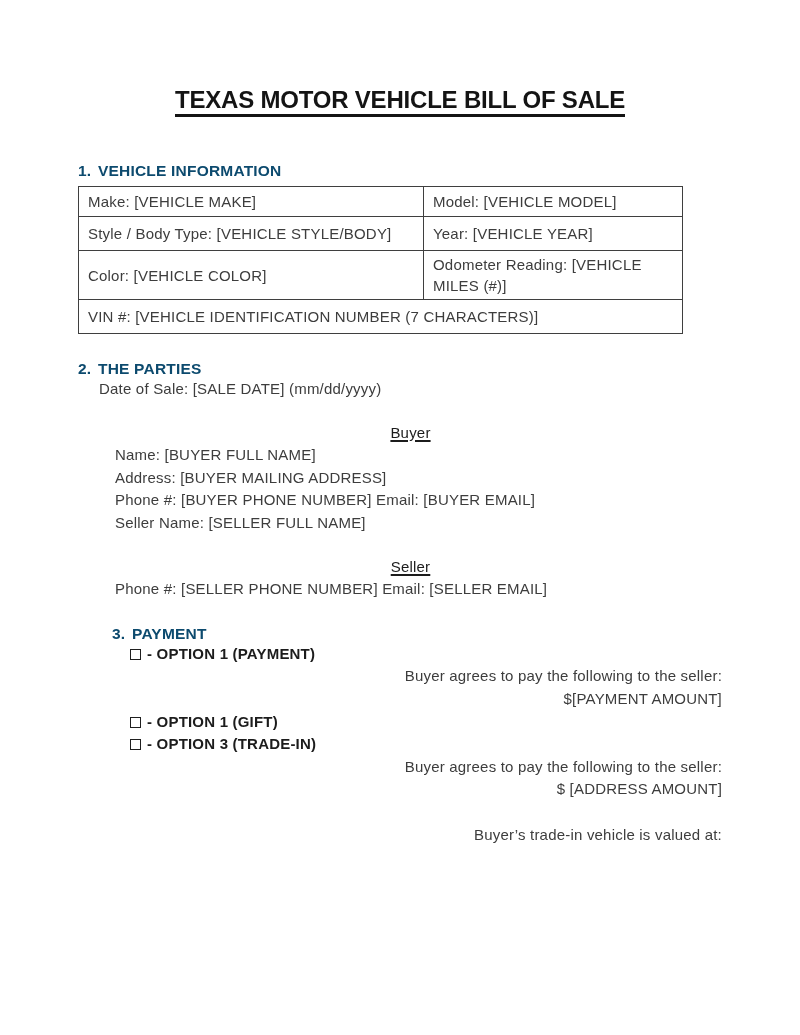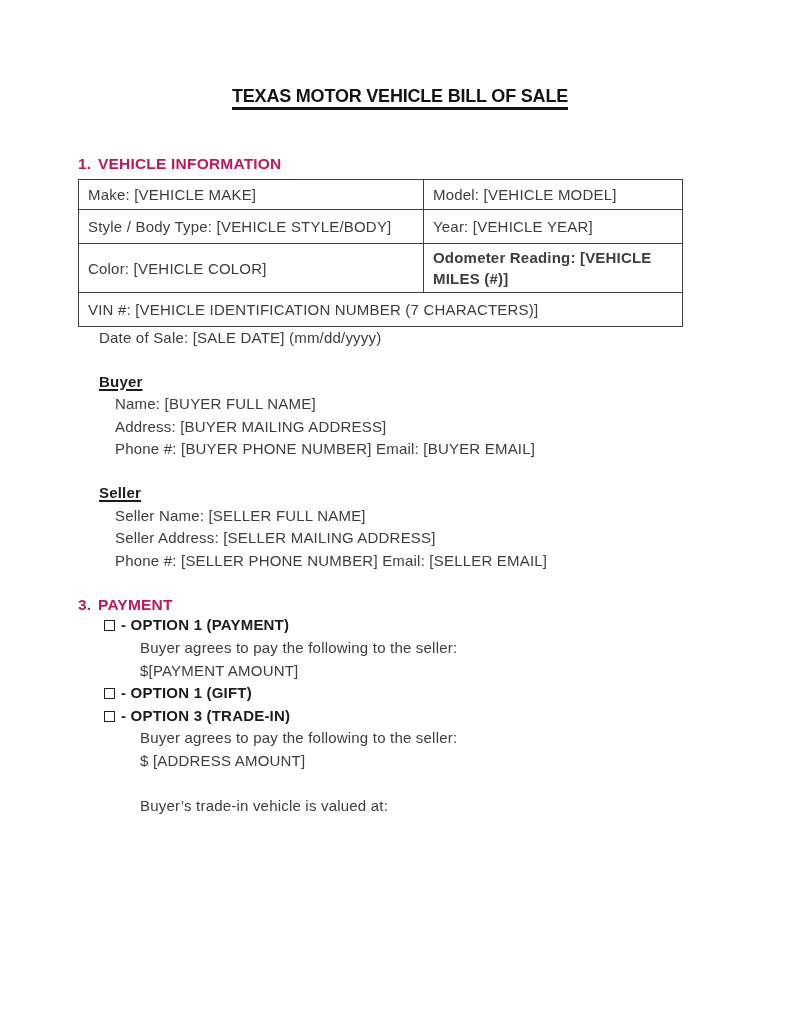--- a/index.html
+++ b/index.html
@@ -8,38 +8,38 @@
     width:800px; height:1035px;
     box-sizing:border-box;
     padding:86px 78px 0 78px;
     background:#ffffff;
     font-family:"Liberation Sans", sans-serif;
     color:#3d3d3d;
     overflow:hidden;
   }
   .title {
     text-align:center;
-    font-size:18px;
+    font-size:24px;
     font-weight:bold;
     letter-spacing:-0.2px;
     color:#141414;
     white-space:nowrap;
   }
   .title .underlined { border-bottom:3px solid #141414; padding-bottom:1px; }
 
   .sec-heading {
     font-size:15.5px;
     font-weight:bold;
-    color:#be185d;
+    color:#0c4a6e;
     letter-spacing:0.2px;
   }
   .sec-heading .num { display:inline-block; width:20px; }
   #sec1-heading { margin-top:48px; }
   #sec2-heading { margin-top:26px; }
-  #sec3-heading { margin-top:24px; }
+  #sec3-heading { margin-top:24px;margin-left:34px; }
 
   table.vehicle-table {
     border-collapse:collapse;
     table-layout:fixed;
     width:604px;
     margin-top:6px;
     font-size:15px;
     color:#3d3d3d;
     border-radius:7px;
   }
@@ -49,44 +49,45 @@
     padding:3px 8px 3px 9px;
     letter-spacing:0.2px;
     vertical-align:middle;
   }
   .col-left  { width:345px; }
   .col-right { width:259px; }
   tr.r1 td { height:30px; }
   tr.r2 td { height:34px; }
   tr.r3 td { height:46px; }
   tr.r4 td { height:34px; }
-  td.odometer-cell { padding-right:52px; line-height:21px;font-weight:bold; }
+  td.odometer-cell { padding-right:52px; line-height:21px; }
 
   .line {
     font-size:15px;
     line-height:22.6px;
     letter-spacing:0.2px;
     color:#3d3d3d;
   }
   .ind1 { margin-left:21px; }
   .ind2 { margin-left:37px; }
   .gap-above    { margin-top:21px; }
   .gap-above-lg { margin-top:22.6px; }
   .sub-heading {
-    font-weight:bold;
+    font-weight:normal;
     color:#1c1c1c;
     text-decoration:underline;
     text-decoration-thickness:1.8px;
     text-underline-offset:2px;
+    text-align:center;
   }
   .sub-heading span { font-size:15px; }
 
-  .option-line { margin-left:26px; }
+  .option-line { margin-left:52px; }
   .option-label { font-weight:bold; color:#1c1c1c; letter-spacing:0.2px; }
-  .option-desc { margin-left:62px; }
+  .option-desc { margin-left:62px;text-align:right; }
   .checkbox {
     display:inline-block;
     width:9px; height:9px;
     border:1.7px solid #1f1f1f;
     margin-right:6px;
     vertical-align:-1px;
     background:#ffffff;
   }
 </style>
 </head>
@@ -115,35 +116,37 @@
     <tr class="r3">
       <td class="col-left">Color: [VEHICLE COLOR]</td>
       <td class="col-right odometer-cell">Odometer Reading: [VEHICLE MILES (#)]</td>
     </tr>
     <tr class="r4">
       <td colspan="2">VIN #: [VEHICLE IDENTIFICATION NUMBER (7 CHARACTERS)]</td>
     </tr>
   </tbody>
     </table>
 
+  <div class="sec-heading" id="sec2-heading">
+    <span class="num">2.</span><span>THE PARTIES</span>
+  </div>
 
   <div class="line ind1">Date of Sale: [SALE DATE] (mm/dd/yyyy)</div>
 
   <div class="line ind1 gap-above sub-heading">
     <span>Buyer</span>
   </div>
   <div class="line ind2">Name: [BUYER FULL NAME]</div>
   <div class="line ind2">Address: [BUYER MAILING ADDRESS]</div>
   <div class="line ind2">Phone #: [BUYER PHONE NUMBER] Email: [BUYER EMAIL]</div>
 
+  <div class="line ind2">Seller Name: [SELLER FULL NAME]</div>
   <div class="line ind1 gap-above sub-heading">
     <span>Seller</span>
   </div>
-  <div class="line ind2">Seller Name: [SELLER FULL NAME]</div>
-  <div class="line ind2">Seller Address: [SELLER MAILING ADDRESS]</div>
   <div class="line ind2">Phone #: [SELLER PHONE NUMBER] Email: [SELLER EMAIL]</div>
 
   <div class="sec-heading" id="sec3-heading">
     <span class="num">3.</span><span>PAYMENT</span>
   </div>
 
 
   <div class="line option-line">
     <span class="checkbox"></span><span class="option-label">- OPTION 1 (PAYMENT)</span>
   </div>

